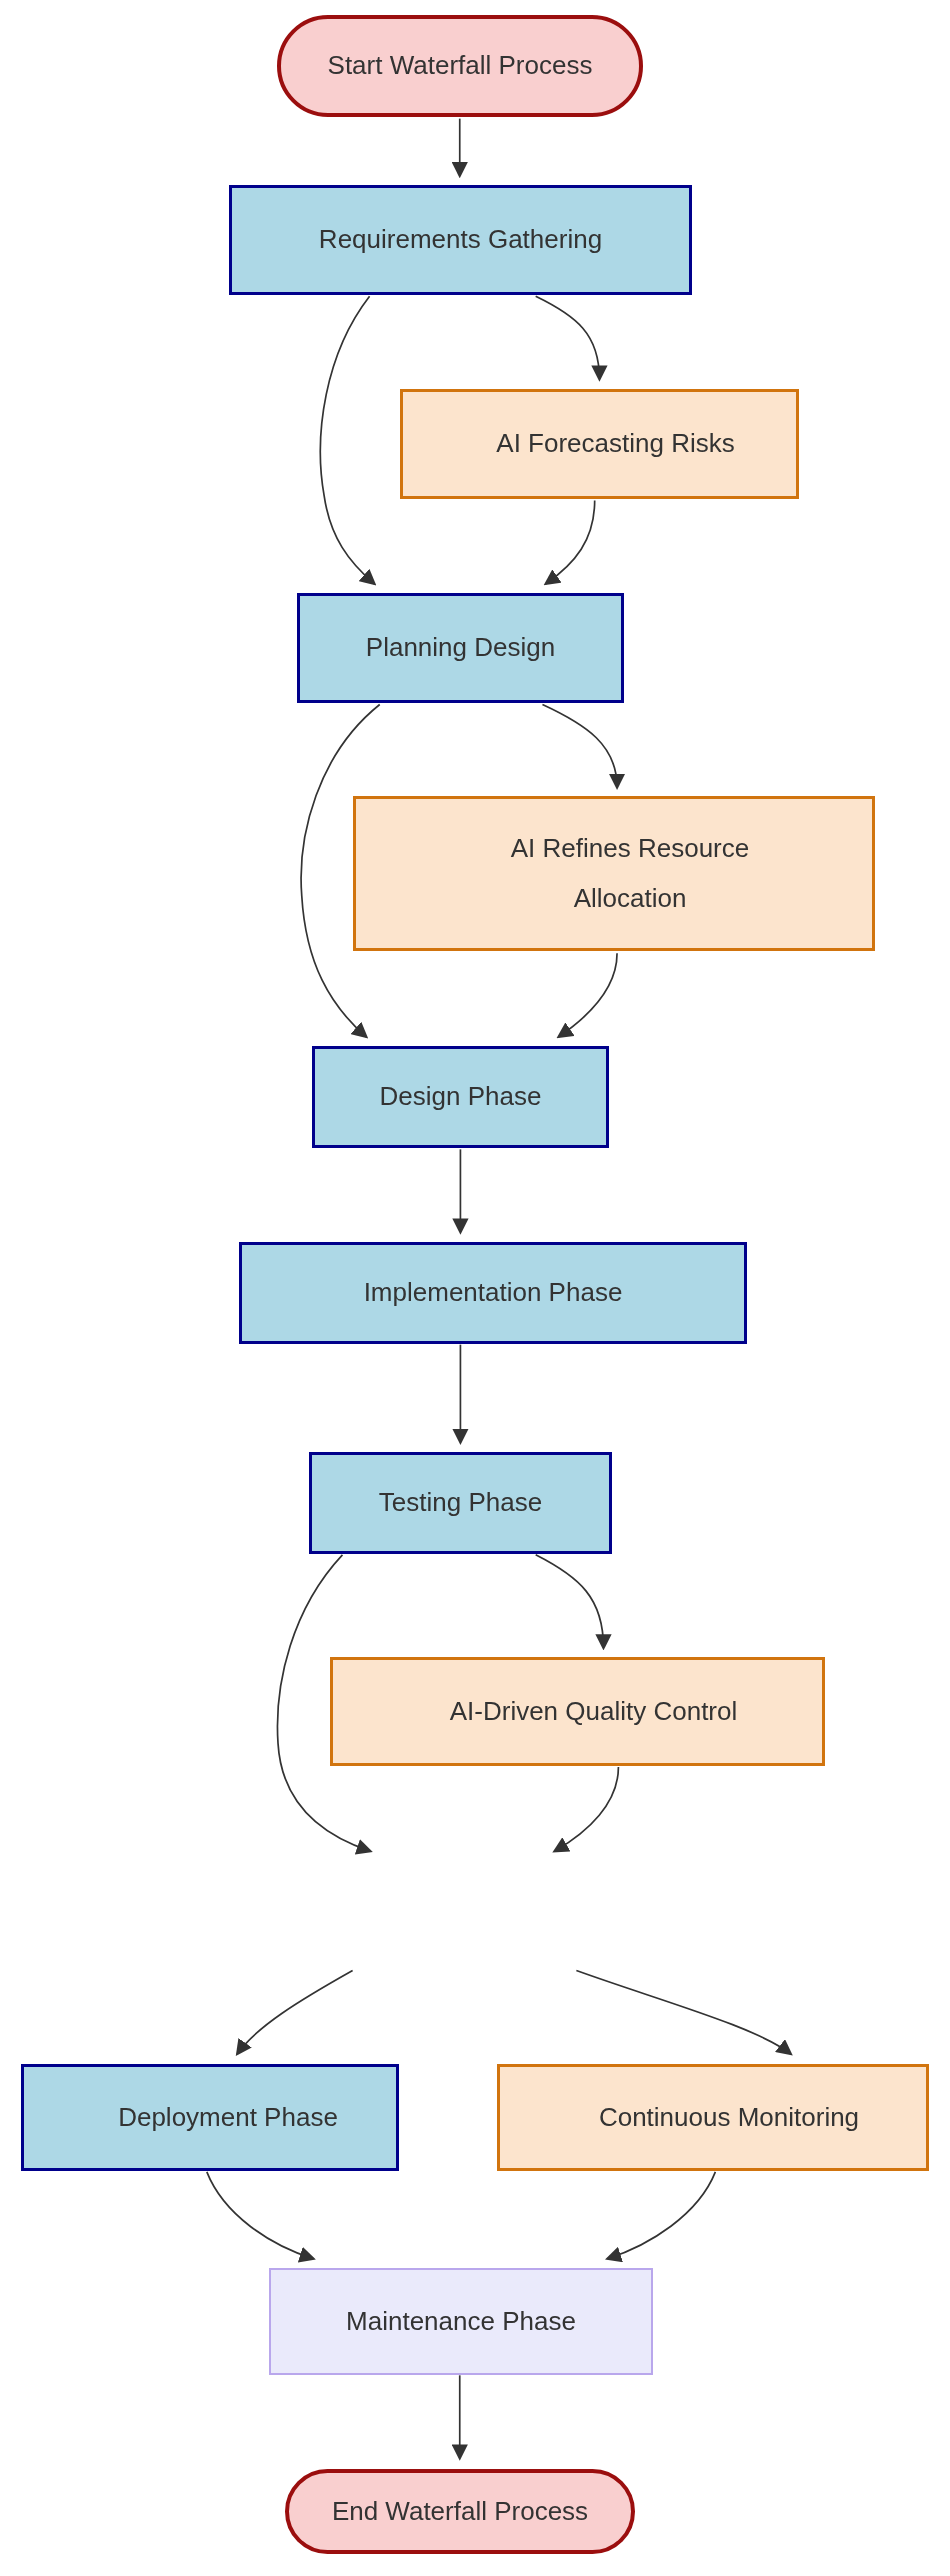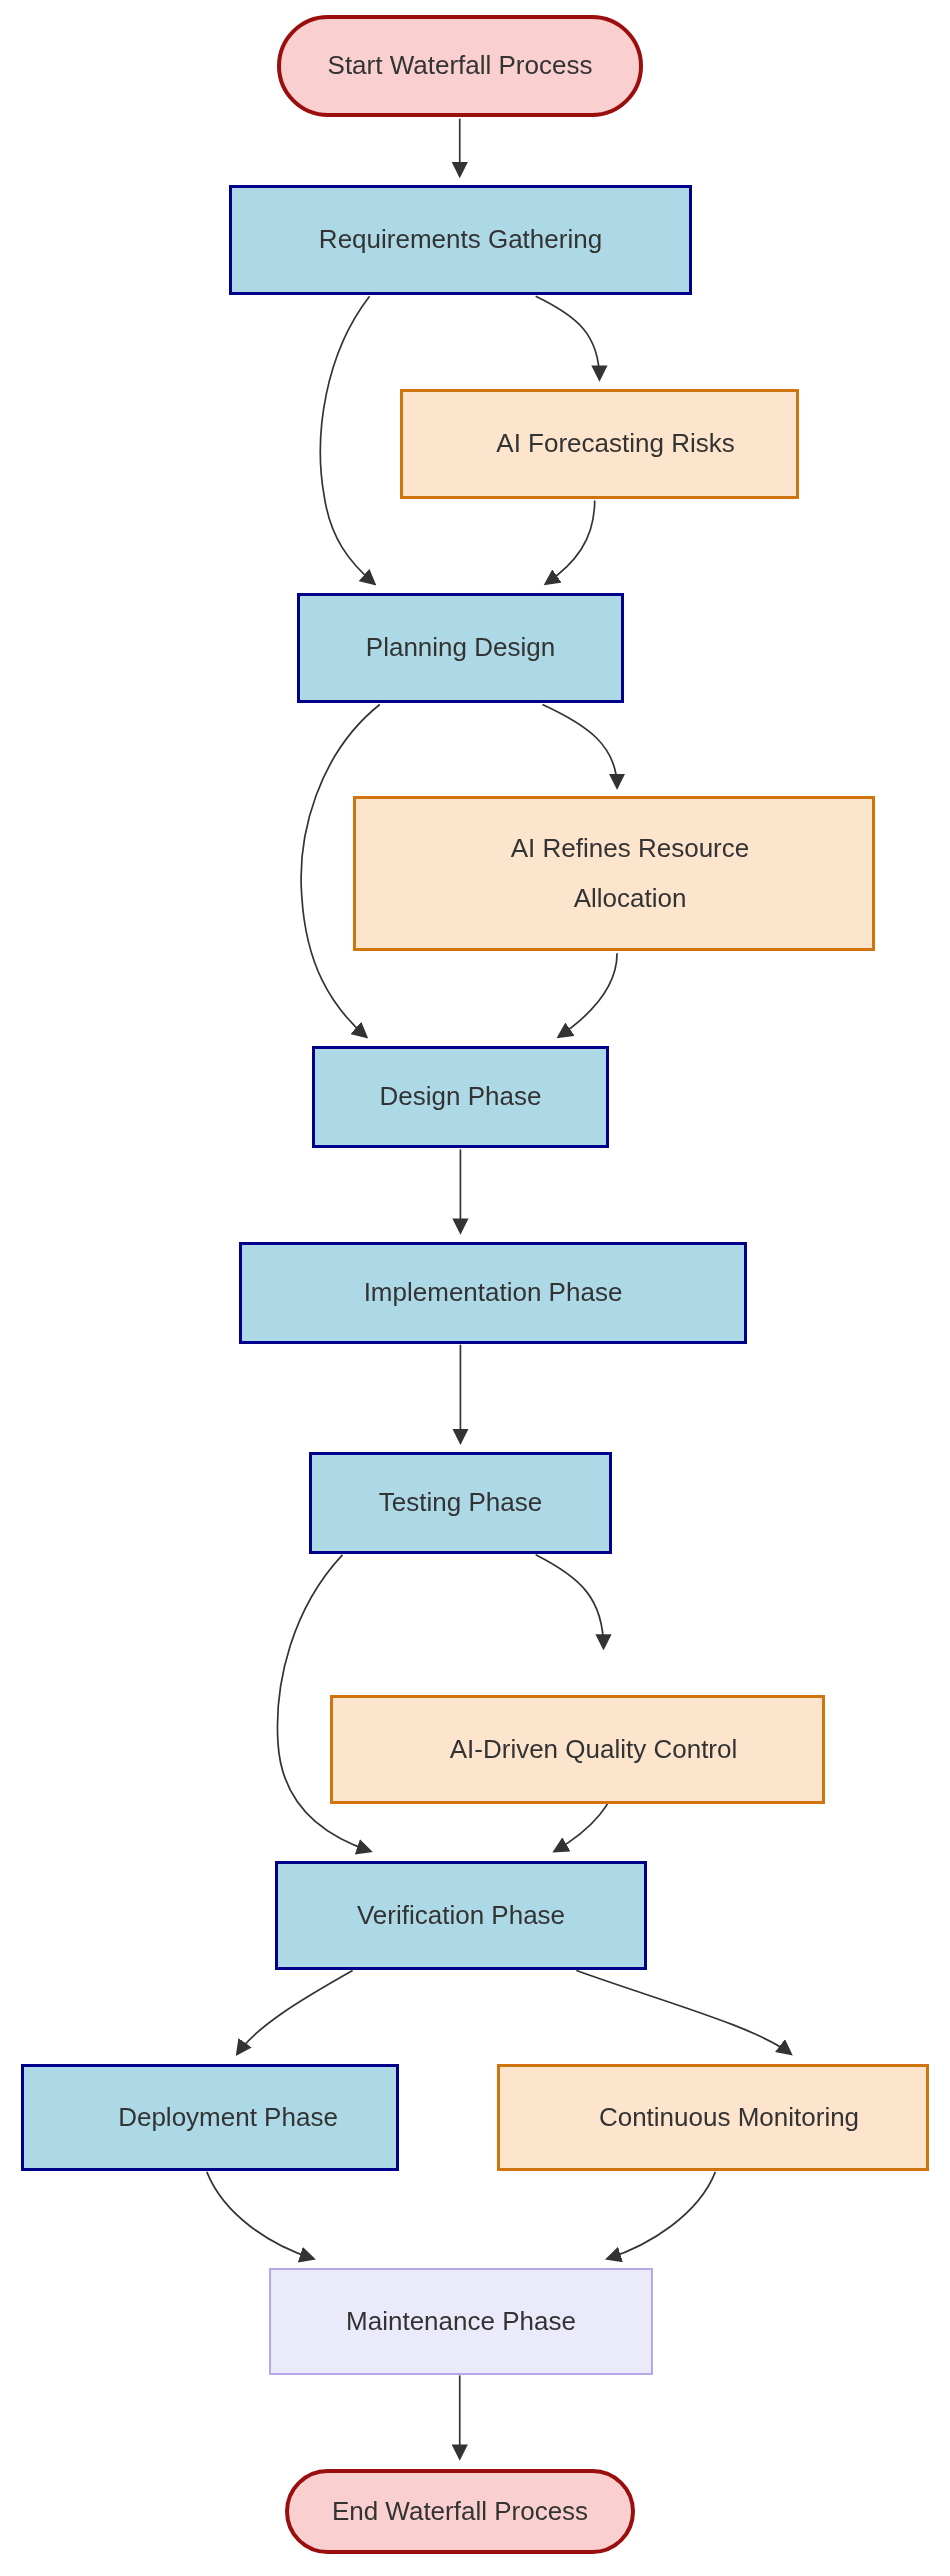--- a/index.html
+++ b/index.html
@@ -98,23 +98,22 @@
 
   <div class="node node-ai" style="left:353px; top:796px; width:522px; height:155px;">AI Refines Resource
 Allocation</div>
 
   <div class="node node-process" style="left:312px; top:1046px; width:297px; height:102px;">Design Phase</div>
 
   <div class="node node-process" style="left:239px; top:1242px; width:508px; height:102px;">Implementation Phase</div>
 
   <div class="node node-process" style="left:309px; top:1452px; width:303px; height:102px;">Testing Phase</div>
 
-  <div class="node node-ai" style="left:330px; top:1657px; width:495px; height:109px;margin-top:38px;">AI-Driven Quality Control</div>
+  <div class="node node-ai" style="left:330px; top:1657px; width:495px; height:109px;">AI-Driven Quality Control</div>
 
-  <div class="node node-process" style="left:275px; top:1861px; width:372px; height:109px;">Verification Phase</div>
 
   <div class="node node-process" style="left:21px; top:2064px; width:378px; height:107px;padding-left:36px;">Deployment Phase</div>
 
   <div class="node node-ai" style="left:497px; top:2064px; width:432px; height:107px;">Continuous Monitoring</div>
 
   <div class="node node-maintenance" style="left:269px; top:2268px; width:384px; height:107px;">Maintenance Phase</div>
 
   <div class="node node-terminal" style="left:285px; top:2469px; width:350px; height:85px; border-radius:43px;">End Waterfall Process</div>
 
 </div>

